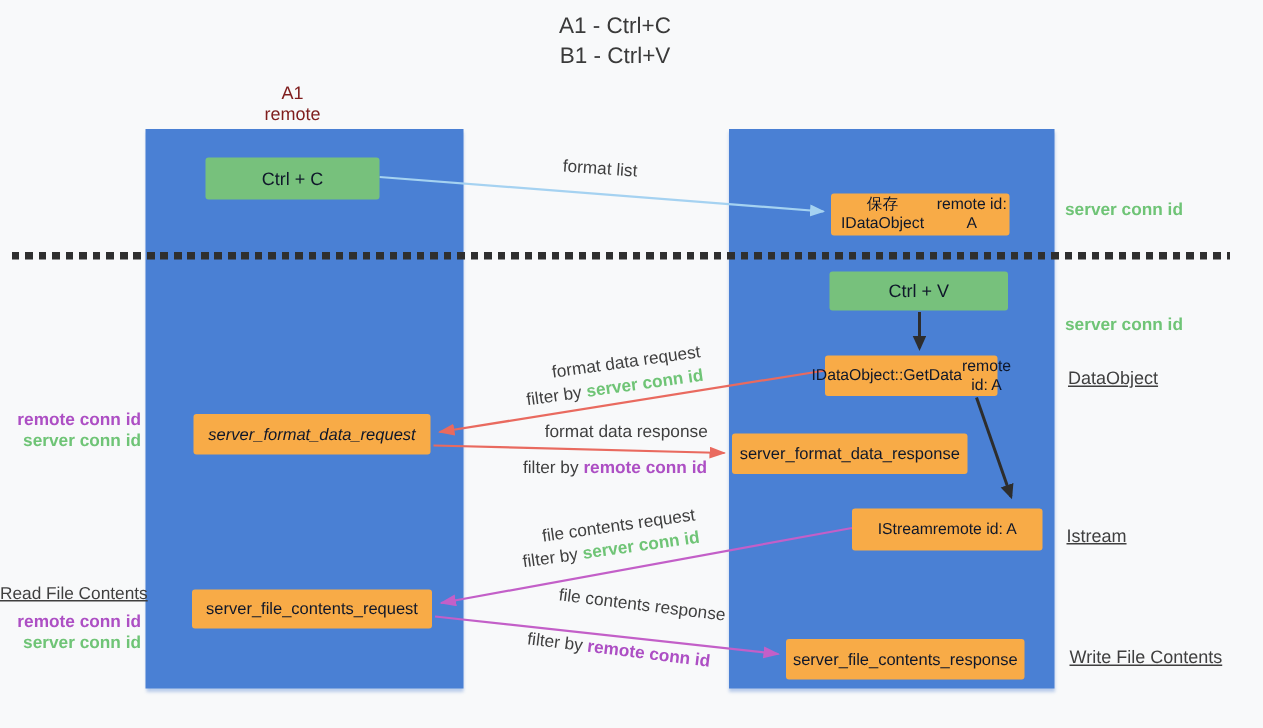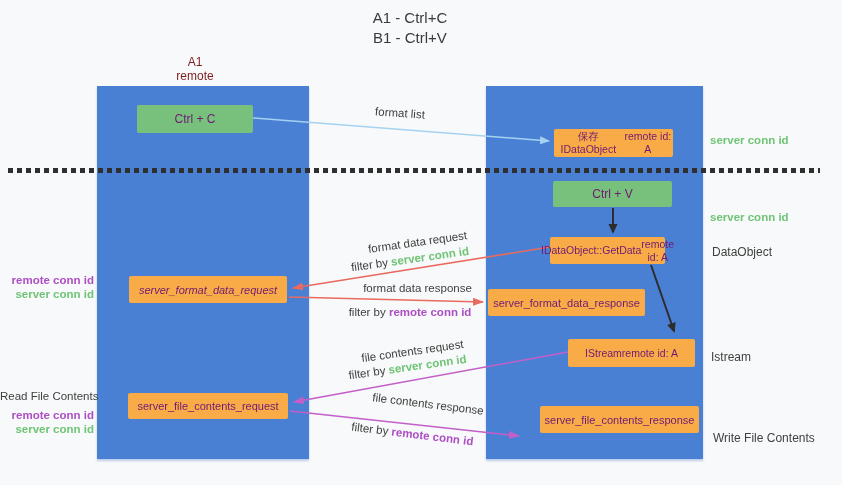--- a/index.html
+++ b/index.html
@@ -26,26 +26,26 @@
 
   .lane-header{position:absolute;top:55px;width:120px;text-align:center;
                font-size:12px;line-height:14px;color:#7f1d1d;}
   .lane-header.left{left:135px;}
   .lane-header.right{left:534px;}
 
   .divider{position:absolute;left:8px;top:168px;width:812px;height:5px;z-index:5;
            background:repeating-linear-gradient(90deg,#2f2f2f 0 5px,transparent 5px 9px);}
 
   .box{position:absolute;display:flex;align-items:center;justify-content:center;
-       color:#701a75;text-align:center;border-radius:2px;z-index:4;}
+       color:#0f172a;text-align:center;border-radius:2px;z-index:4;}
   .box.green{background:var(--green);font-size:12px;}
   .box.orange{background:var(--orange);font-size:11px;}
   .box.two-line{line-height:13px;font-size:10.5px;}
 
-  .side-label{position:absolute;font-size:12px;color:var(--ink);white-space:nowrap;z-index:6;}
+  .side-label{position:absolute;font-size:12px;color:var(--ink);white-space:nowrap;z-index:6;text-decoration:underline;}
   .conn-id{position:absolute;font-size:11.5px;font-weight:bold;white-space:nowrap;z-index:6;}
   .conn-id.green{color:var(--conn-green);}
   .conn-id.purple{color:var(--conn-purple);}
   .left-col{left:0;width:94px;text-align:right;}
 
   .elabel{position:absolute;font-size:11.5px;color:var(--ink);text-align:center;
           white-space:nowrap;z-index:6;}
   .elabel .green{color:var(--conn-green);font-weight:bold;}
   .elabel .purple{color:var(--conn-purple);font-weight:bold;}
   .rot-neg{transform:rotate(-8deg);}
@@ -118,21 +118,21 @@
 
   <div class="box orange" style="left:488px;top:289px;width:157px;height:27px;">server_format_data_response</div>
 
   <div class="box orange two-line" style="left:568px;top:339px;width:127px;height:28px;">
     <div>IStream</div>
     <div>remote id: A</div>
   </div>
 
   <div class="box orange" style="left:128px;top:393px;width:160px;height:26px;">server_file_contents_request</div>
 
-  <div class="box orange" style="left:524px;top:406px;width:159px;height:27px;margin-left:16px;">server_file_contents_response</div>
+  <div class="box orange" style="left:524px;top:426px;width:159px;height:27px;">server_file_contents_response</div>
 
   <div class="elabel rot-pos-sm" style="left:340px;top:107px;width:120px;">format list</div>
 
   <div class="elabel rot-neg" style="left:350px;top:236px;width:135px;">format data request</div>
   <div class="elabel rot-neg" style="left:335px;top:253px;width:150px;">
     <span>filter by</span>
     <span class="green">server conn id</span>
   </div>
 
   <div class="elabel" style="left:350px;top:282px;width:135px;">format data response</div>

